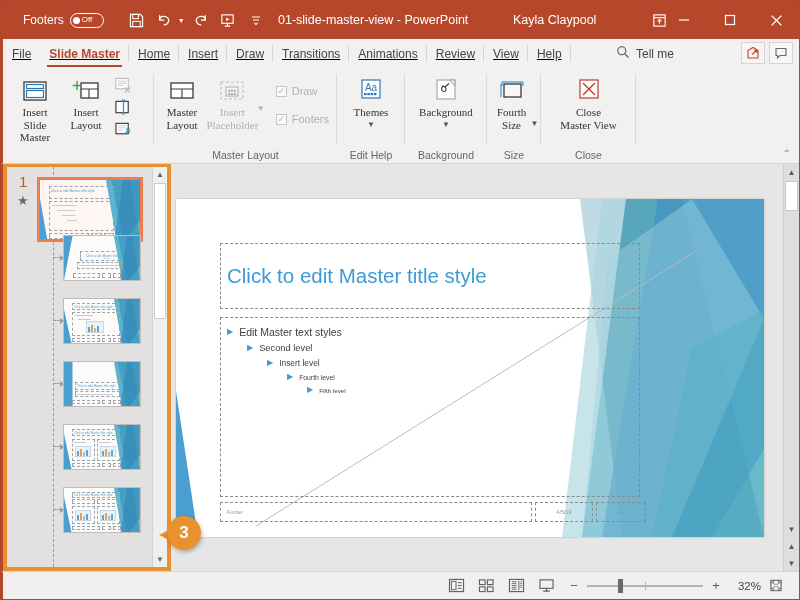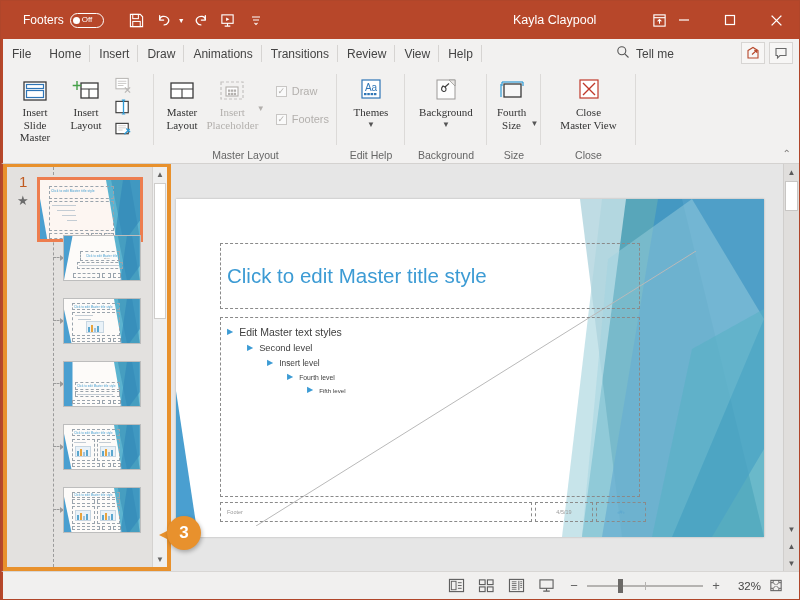--- a/index.html
+++ b/index.html
@@ -52,20 +52,21 @@
   .win-ctrls { position:absolute; right: 0; top:0; height:38px; display:flex; align-items:center; }
   .win-btn { width: 46px; height: 38px; display:flex; align-items:center; justify-content:center; color:#fff; }
   .ribbon-display-btn { width: 40px; height: 38px; display:flex; align-items:center; justify-content:center; color:#fff;
      position:absolute; left: 638px; top:0; }
 
   
   .tabbar {
     height: 29px; flex: 0 0 29px; background:#f2f1f0;
     display:flex; align-items:stretch; position: relative;
     border-left: 2px solid #b7472a;
+    text-decoration: underline;
   }
   .tab {
     padding: 0 9px; display:flex; align-items:center; justify-content:center;
     font-size: 12px; color:#444; position:relative; white-space:nowrap;
   }
   .tab.sep::after{
     content:""; position:absolute; right:0; top:6px; bottom:6px; width:1px; background:#d6d4d2;
   }
   .tab.active { color:#b7472a; font-weight:600; }
   .tab.active::before{
@@ -269,20 +270,21 @@
             <path d="M8 11 L8 14 M5 14 L11 14" stroke="#fff" stroke-width="1.2"></path>
           </svg>
       </span>
       <span class="qat-btn">
         <svg width="12" height="12" viewBox="0 0 12 12">
             <path d="M2 3 H10 M3 6 H9 M4.5 8.8 L6 10.5 L7.5 8.8" stroke="#fff" stroke-width="1.1" fill="none"></path>
           </svg>
       </span>
     </div>
 
+    <div class="title-text">01-slide-master-view  -  PowerPoint</div>
     <div class="user-name">Kayla Claypool</div>
 
     <div class="ribbon-display-btn">
       <svg width="15" height="15" viewBox="0 0 16 16">
           <rect x="2" y="2" width="12" height="12" fill="none" stroke="#fff" stroke-width="1.2"></rect>
           <path d="M2 5 H14" stroke="#fff" stroke-width="1.2"></path>
           <path d="M8 11.5 L8 7 M6 9 L8 7 L10 9" stroke="#fff" stroke-width="1.1" fill="none"></path>
         </svg>
     </div>
 
@@ -300,25 +302,26 @@
       <span class="win-btn">
         <svg width="13" height="13" viewBox="0 0 12 12">
             <path d="M1.5 1.5 L10.5 10.5 M10.5 1.5 L1.5 10.5" stroke="#fff" stroke-width="1.3"></path>
           </svg>
       </span>
     </div>
   </div>
 
   <div class="tabbar">
     <div class="tab file">File</div>
+    <div class="tab active sep">Slide Master</div>
     <div class="tab sep">Home</div>
     <div class="tab sep">Insert</div>
     <div class="tab sep">Draw</div>
+    <div class="tab sep">Transitions</div>
     <div class="tab sep">Animations</div>
-    <div class="tab sep">Transitions</div>
     <div class="tab sep">Review</div>
     <div class="tab sep">View</div>
     <div class="tab sep">Help</div>
 
     <div class="tellme">
       <span>
         <svg width="14" height="14" viewBox="0 0 14 14">
             <circle cx="5.8" cy="5.8" r="4" fill="none" stroke="#555" stroke-width="1.1"></circle>
             <path d="M8.8 8.8 L12.5 12.5" stroke="#555" stroke-width="1.1"></path>
           </svg>

